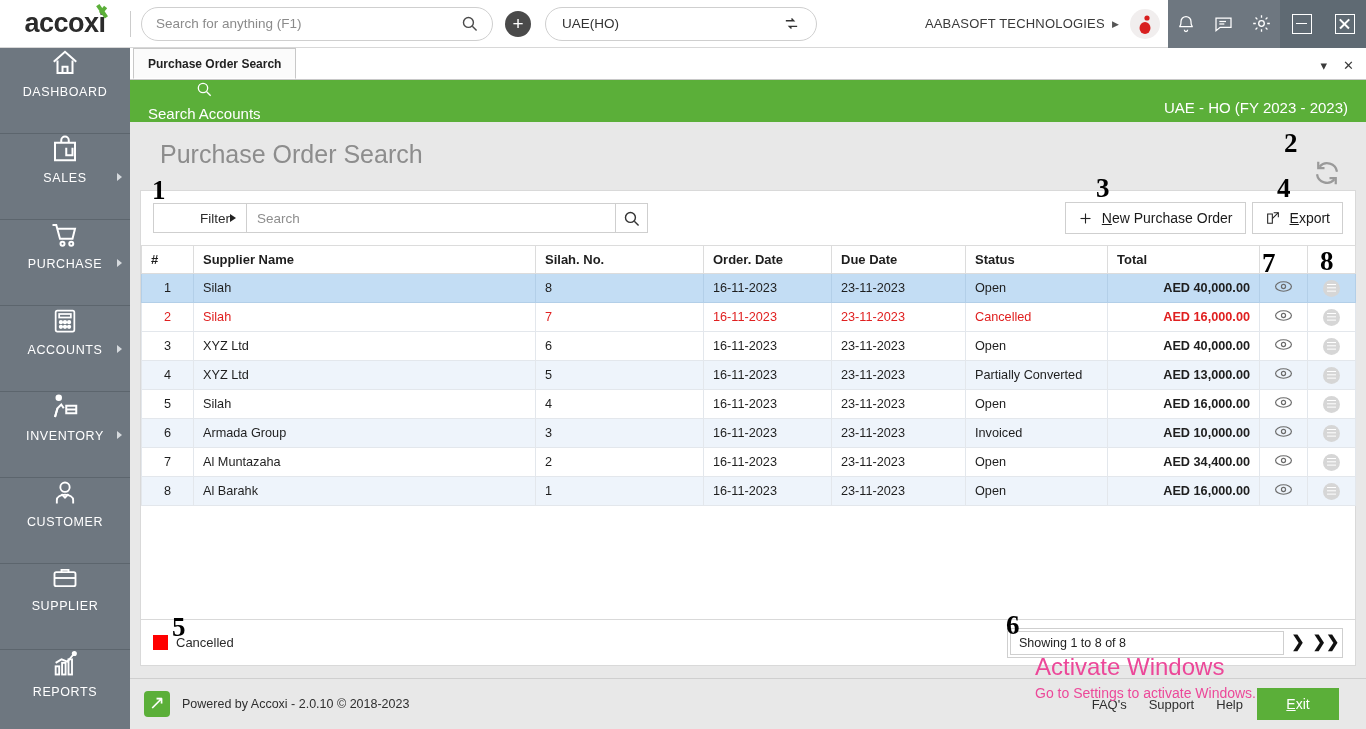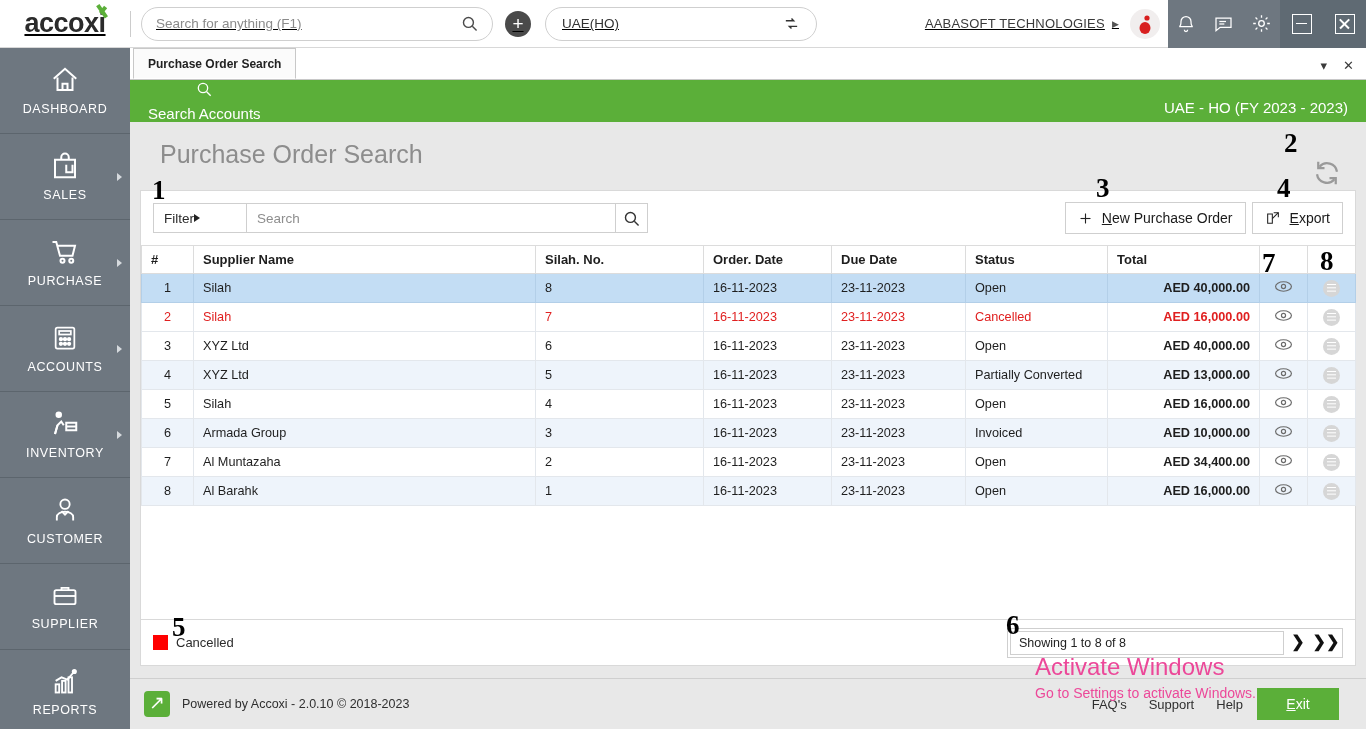--- a/index.html
+++ b/index.html
@@ -9,21 +9,20 @@
     background: #ffffff;
     overflow: hidden;
   }
   .app { position: relative; width: 1366px; height: 729px; }
 
   
   .topbar {
     position: absolute; top: 0; left: 0; width: 1366px; height: 48px;
     background: #ffffff; display: flex; align-items: center;
     border-bottom: 1px solid #d8d8d8;
-    text-decoration: underline;
   }
   .logo {
     width: 130px; height: 48px; display: flex; align-items: center;
     justify-content: center; position: relative;
   }
   .logo-text {
     font-size: 27px; font-weight: bold; color: #2b2b2b; letter-spacing: -0.5px;
   }
   .logo-tick {
     position: absolute; right: 17px; top: 9px; width: 13px; height: 8px;
@@ -89,21 +88,21 @@
   .win-btn.close:after { transform: rotate(-45deg); }
 
   
   .sidebar {
     position: absolute; top: 48px; left: 0; width: 130px; height: 681px;
     background: #6E7780;
   }
   .side-item {
     height: 86px; border-bottom: 1px solid #5c656d; position: relative;
     display: flex; flex-direction: column; align-items: center;
-    justify-content: center; gap: 7px; cursor: pointer; color: #fff;
+    gap: 7px; cursor: pointer; color: #fff;
   }
   .side-item .label { font-size: 12.5px; letter-spacing: .6px; }
   .side-item .arrow {
     position:absolute; right: 8px; top: 50%; transform: translateY(-50%);
     width:0; height:0; border-left: 5px solid #d6dade;
     border-top: 4px solid transparent; border-bottom: 4px solid transparent;
   }
 
   
   .tabstrip {
@@ -151,21 +150,21 @@
 
   .toolbar {
     height: 54px; display:flex; align-items:center; padding: 0 12px;
   }
   .filter-box {
     display:flex; align-items:center; height: 30px; border: 1px solid #cfcfcf;
     background: #fff; width: 495px;
   }
   .filter-btn {
     width: 93px; height: 28px; display:flex; align-items:center;
-    justify-content: flex-start; padding: 0 10px; font-size: 13.5px;
+    justify-content: flex-end; padding: 0 10px; font-size: 13.5px;
     color: #2b2b2b; border-right: 1px solid #cfcfcf; cursor:pointer;
   }
   .filter-btn .tri {
     width:0;height:0;border-left:6px solid #222;
     border-top:4.5px solid transparent;border-bottom:4.5px solid transparent;
   }
   .filter-box input {
     flex:1; border:none; outline:none; padding: 0 10px; font-size: 13.5px;
     color:#333; font-family:"Liberation Sans", sans-serif;
   }

